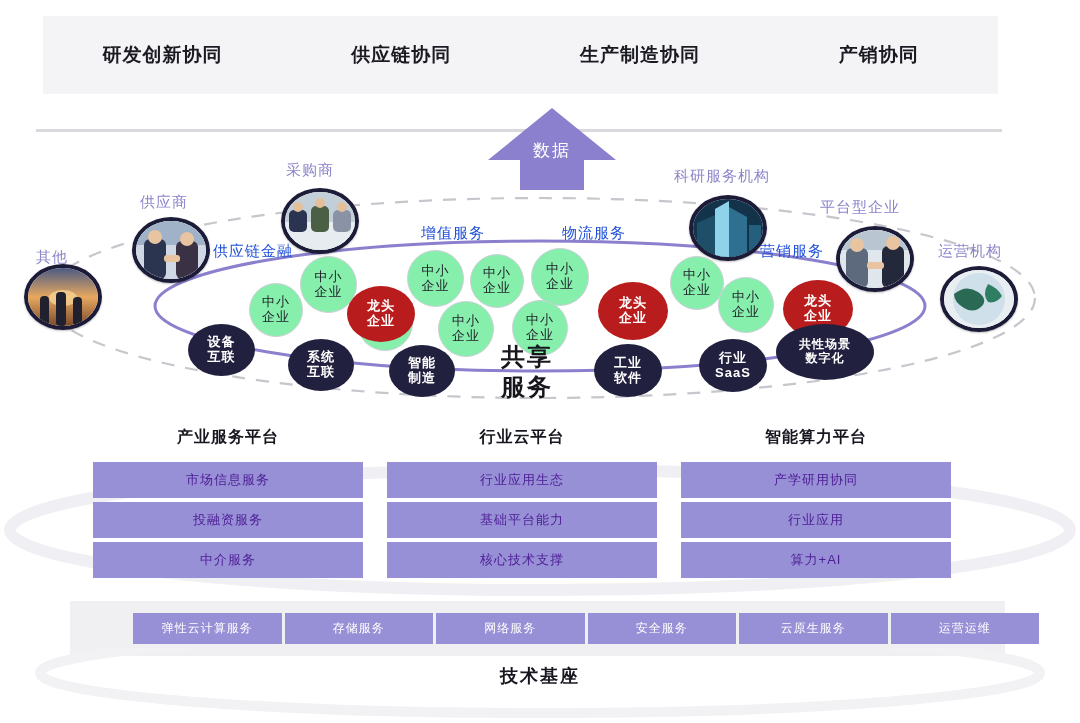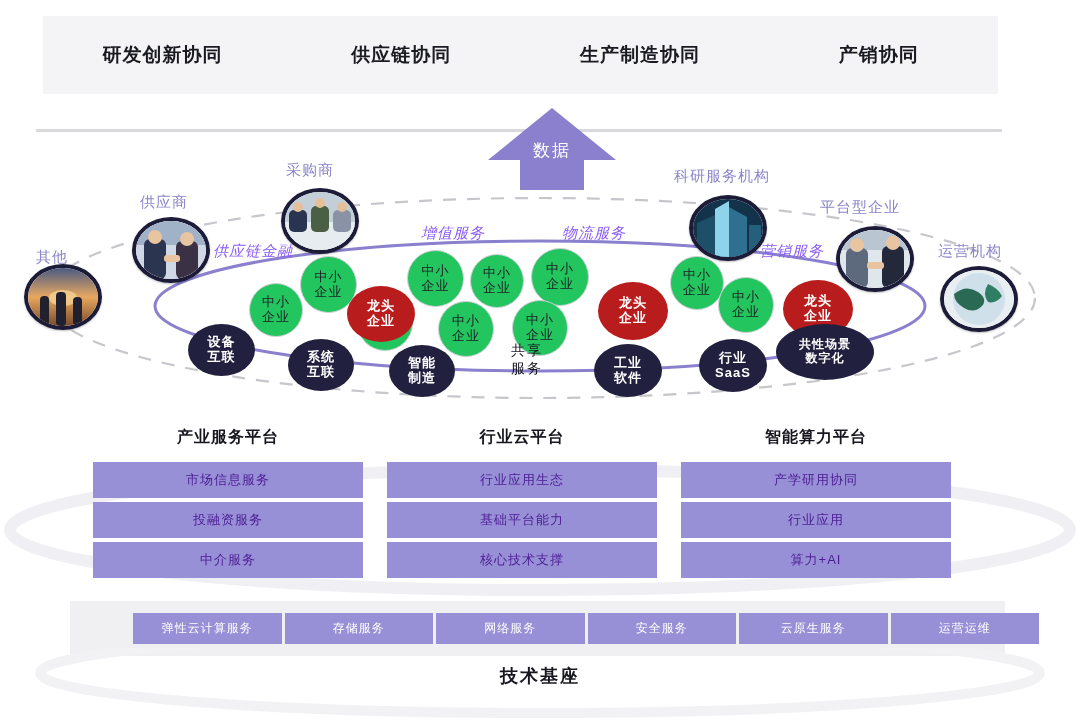--- a/index.html
+++ b/index.html
@@ -84,31 +84,30 @@
     font-size:15px;
     color:#8b85c9;
     white-space:nowrap;
     letter-spacing:1px;
   }
 
   
   .ring-label{
     position:absolute;
     font-size:15px;
-    color:#8b5cf6;
+    color:#1d4ed8;
     white-space:nowrap;
     letter-spacing:1px;
-    font-style:italic;
   }
 
   
   .sme{
     position:absolute;
     border-radius:50%;
-    background:#22c55e;
+    background:#86efac;
     border:1px solid #cfcfd8;
     display:flex;
     flex-direction:column;
     align-items:center;
     justify-content:center;
     font-size:13px;
     color:#1d1d26;
     line-height:1.15;
     letter-spacing:1px;
   }
@@ -145,22 +144,22 @@
     line-height:1.15;
     letter-spacing:1px;
     text-align:center;
   }
 
   .share-core{
     position:absolute;
     left:495px; top:342px;
     width:64px;
     text-align:center;
-    font-size:14px;
-    font-weight:normal;
+    font-size:24px;
+    font-weight:bold;
     color:#16161d;
     line-height:1.25;
     letter-spacing:2px;
     z-index:9;
   }
 
   
   .plat-deck{
     position:absolute;
     left:0; top:452px;

